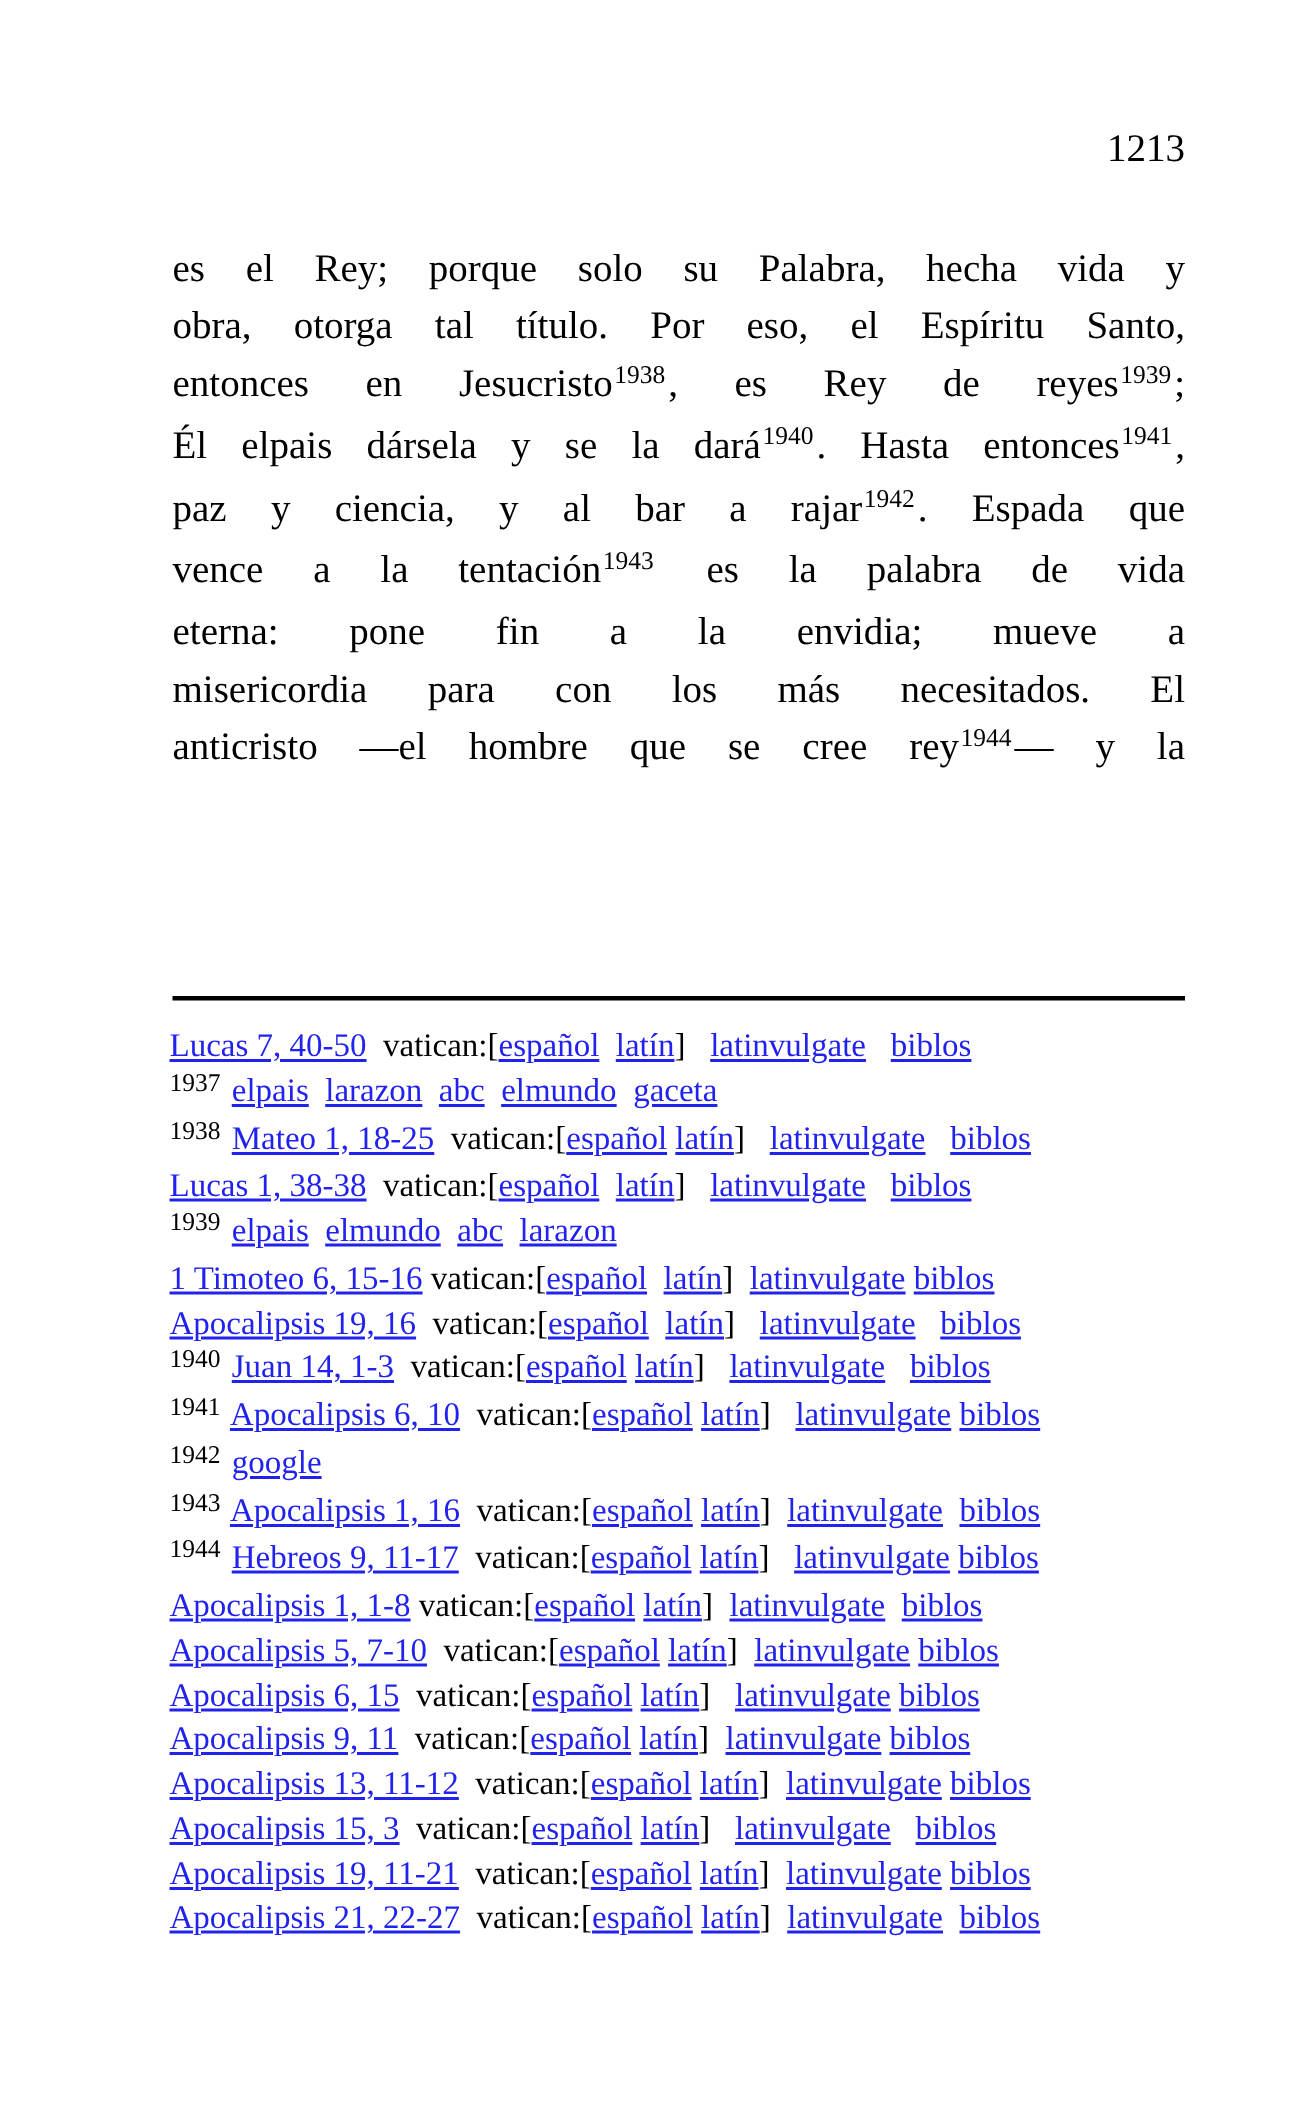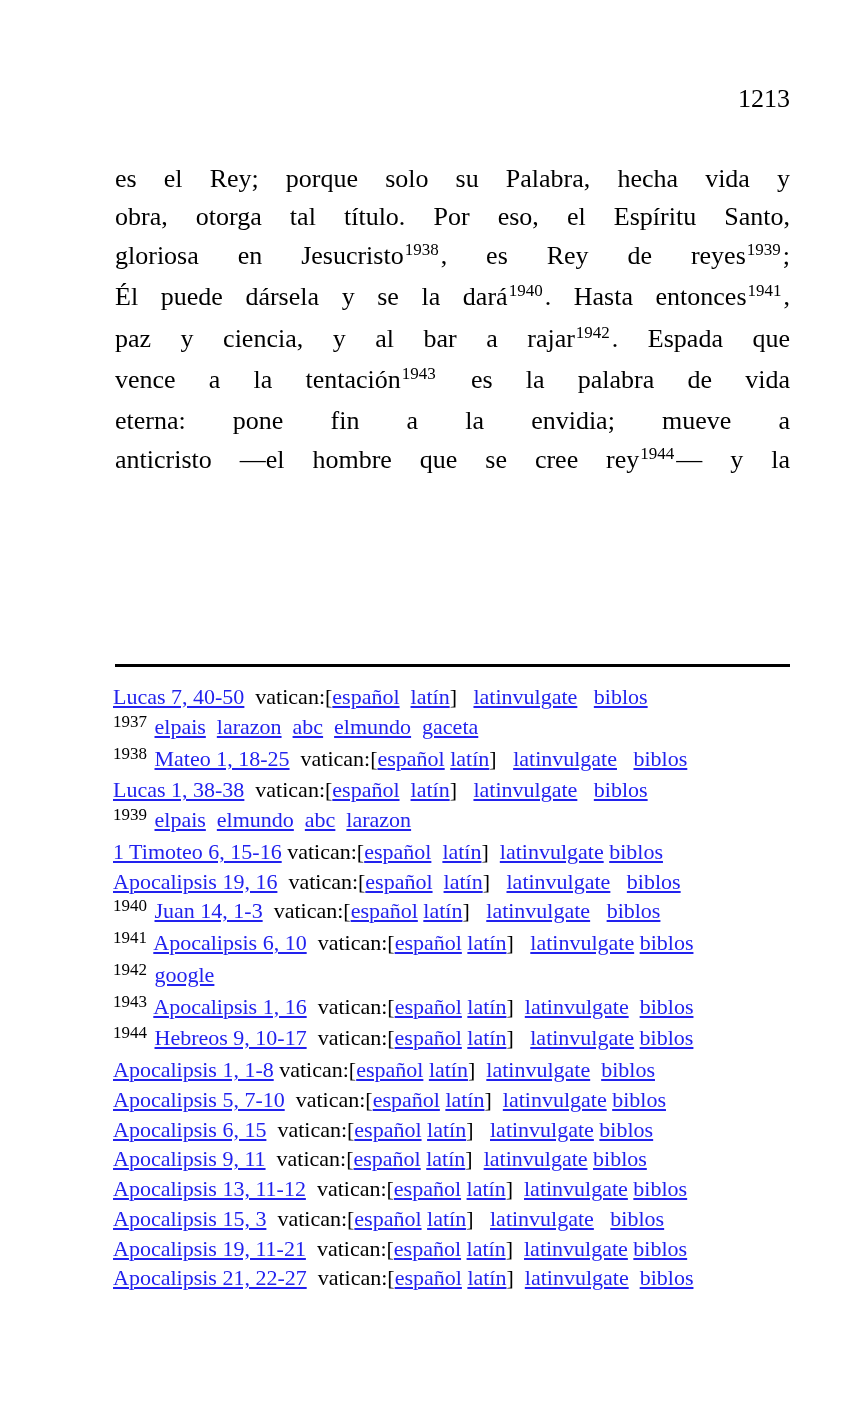--- a/index.html
+++ b/index.html
@@ -47,43 +47,44 @@
 
 <div class="page">
 
   <div class="pagenum-row">
     <span>1213</span>
   </div>
 
   <div class="paragraph">
       <div class="para-line"><span>es el Rey; porque solo su Palabra, hecha vida y</span></div>
       <div class="para-line"><span>obra, otorga tal título. Por eso, el Espíritu Santo,</span></div>
-      <div class="para-line"><span>gloriosa en Jesucristo</span><span class="para-sup">1938</span><span>, es Rey de reyes</span><span class="para-sup">1939</span><span>;</span></div>
-      <div class="para-line"><span>Él puede dársela y se la dará</span><span class="para-sup">1940</span><span>. Hasta entonces</span><span class="para-sup">1941</span><span>,</span></div>
+      <div class="para-line"><span>entonces en Jesucristo</span><span class="para-sup">1938</span><span>, es Rey de reyes</span><span class="para-sup">1939</span><span>;</span></div>
+      <div class="para-line"><span>Él elpais dársela y se la dará</span><span class="para-sup">1940</span><span>. Hasta entonces</span><span class="para-sup">1941</span><span>,</span></div>
       <div class="para-line"><span>paz y ciencia, y al bar a rajar</span><span class="para-sup">1942</span><span>. Espada que</span></div>
       <div class="para-line"><span>vence a la tentación</span><span class="para-sup">1943</span><span> es la palabra de vida</span></div>
       <div class="para-line"><span>eterna: pone fin a la envidia; mueve a</span></div>
+      <div class="para-line"><span>misericordia para con los más necesitados. El</span></div>
       <div class="para-line"><span>anticristo —el hombre que se cree rey</span><span class="para-sup">1944</span><span>— y la</span></div>
     </div>
 
   <div class="fn-rule"></div>
 
   <div class="footnotes">
       <div class="fn-line"><a class="fn-link">Lucas 7, 40-50</a><span>  vatican:[</span><a class="fn-link">español</a><span>  </span><a class="fn-link">latín</a><span>]   </span><a class="fn-link">latinvulgate</a><span>   </span><a class="fn-link">biblos</a></div>
       <div class="fn-line"><span class="fn-sup">1937</span><span> </span><a class="fn-link">elpais</a><span>  </span><a class="fn-link">larazon</a><span>  </span><a class="fn-link">abc</a><span>  </span><a class="fn-link">elmundo</a><span>  </span><a class="fn-link">gaceta</a></div>
       <div class="fn-line"><span class="fn-sup">1938</span><span> </span><a class="fn-link">Mateo 1, 18-25</a><span>  vatican:[</span><a class="fn-link">español</a><span> </span><a class="fn-link">latín</a><span>]   </span><a class="fn-link">latinvulgate</a><span>   </span><a class="fn-link">biblos</a></div>
       <div class="fn-line"><a class="fn-link">Lucas 1, 38-38</a><span>  vatican:[</span><a class="fn-link">español</a><span>  </span><a class="fn-link">latín</a><span>]   </span><a class="fn-link">latinvulgate</a><span>   </span><a class="fn-link">biblos</a></div>
       <div class="fn-line"><span class="fn-sup">1939</span><span> </span><a class="fn-link">elpais</a><span>  </span><a class="fn-link">elmundo</a><span>  </span><a class="fn-link">abc</a><span>  </span><a class="fn-link">larazon</a></div>
       <div class="fn-line"><a class="fn-link">1 Timoteo 6, 15-16</a><span> vatican:[</span><a class="fn-link">español</a><span>  </span><a class="fn-link">latín</a><span>]  </span><a class="fn-link">latinvulgate</a><span> </span><a class="fn-link">biblos</a></div>
       <div class="fn-line"><a class="fn-link">Apocalipsis 19, 16</a><span>  vatican:[</span><a class="fn-link">español</a><span>  </span><a class="fn-link">latín</a><span>]   </span><a class="fn-link">latinvulgate</a><span>   </span><a class="fn-link">biblos</a></div>
       <div class="fn-line"><span class="fn-sup">1940</span><span> </span><a class="fn-link">Juan 14, 1-3</a><span>  vatican:[</span><a class="fn-link">español</a><span> </span><a class="fn-link">latín</a><span>]   </span><a class="fn-link">latinvulgate</a><span>   </span><a class="fn-link">biblos</a></div>
       <div class="fn-line"><span class="fn-sup">1941</span><span> </span><a class="fn-link">Apocalipsis 6, 10</a><span>  vatican:[</span><a class="fn-link">español</a><span> </span><a class="fn-link">latín</a><span>]   </span><a class="fn-link">latinvulgate</a><span> </span><a class="fn-link">biblos</a></div>
       <div class="fn-line"><span class="fn-sup">1942</span><span> </span><a class="fn-link">google</a></div>
       <div class="fn-line"><span class="fn-sup">1943</span><span> </span><a class="fn-link">Apocalipsis 1, 16</a><span>  vatican:[</span><a class="fn-link">español</a><span> </span><a class="fn-link">latín</a><span>]  </span><a class="fn-link">latinvulgate</a><span>  </span><a class="fn-link">biblos</a></div>
-      <div class="fn-line"><span class="fn-sup">1944</span><span> </span><a class="fn-link">Hebreos 9, 10-17</a><span>  vatican:[</span><a class="fn-link">español</a><span> </span><a class="fn-link">latín</a><span>]   </span><a class="fn-link">latinvulgate</a><span> </span><a class="fn-link">biblos</a></div>
+      <div class="fn-line"><span class="fn-sup">1944</span><span> </span><a class="fn-link">Hebreos 9, 11-17</a><span>  vatican:[</span><a class="fn-link">español</a><span> </span><a class="fn-link">latín</a><span>]   </span><a class="fn-link">latinvulgate</a><span> </span><a class="fn-link">biblos</a></div>
       <div class="fn-line"><a class="fn-link">Apocalipsis 1, 1-8</a><span> vatican:[</span><a class="fn-link">español</a><span> </span><a class="fn-link">latín</a><span>]  </span><a class="fn-link">latinvulgate</a><span>  </span><a class="fn-link">biblos</a></div>
       <div class="fn-line"><a class="fn-link">Apocalipsis 5, 7-10</a><span>  vatican:[</span><a class="fn-link">español</a><span> </span><a class="fn-link">latín</a><span>]  </span><a class="fn-link">latinvulgate</a><span> </span><a class="fn-link">biblos</a></div>
       <div class="fn-line"><a class="fn-link">Apocalipsis 6, 15</a><span>  vatican:[</span><a class="fn-link">español</a><span> </span><a class="fn-link">latín</a><span>]   </span><a class="fn-link">latinvulgate</a><span> </span><a class="fn-link">biblos</a></div>
       <div class="fn-line"><a class="fn-link">Apocalipsis 9, 11</a><span>  vatican:[</span><a class="fn-link">español</a><span> </span><a class="fn-link">latín</a><span>]  </span><a class="fn-link">latinvulgate</a><span> </span><a class="fn-link">biblos</a></div>
       <div class="fn-line"><a class="fn-link">Apocalipsis 13, 11-12</a><span>  vatican:[</span><a class="fn-link">español</a><span> </span><a class="fn-link">latín</a><span>]  </span><a class="fn-link">latinvulgate</a><span> </span><a class="fn-link">biblos</a></div>
       <div class="fn-line"><a class="fn-link">Apocalipsis 15, 3</a><span>  vatican:[</span><a class="fn-link">español</a><span> </span><a class="fn-link">latín</a><span>]   </span><a class="fn-link">latinvulgate</a><span>   </span><a class="fn-link">biblos</a></div>
       <div class="fn-line"><a class="fn-link">Apocalipsis 19, 11-21</a><span>  vatican:[</span><a class="fn-link">español</a><span> </span><a class="fn-link">latín</a><span>]  </span><a class="fn-link">latinvulgate</a><span> </span><a class="fn-link">biblos</a></div>
       <div class="fn-line"><a class="fn-link">Apocalipsis 21, 22-27</a><span>  vatican:[</span><a class="fn-link">español</a><span> </span><a class="fn-link">latín</a><span>]  </span><a class="fn-link">latinvulgate</a><span>  </span><a class="fn-link">biblos</a></div>
     </div>
 

